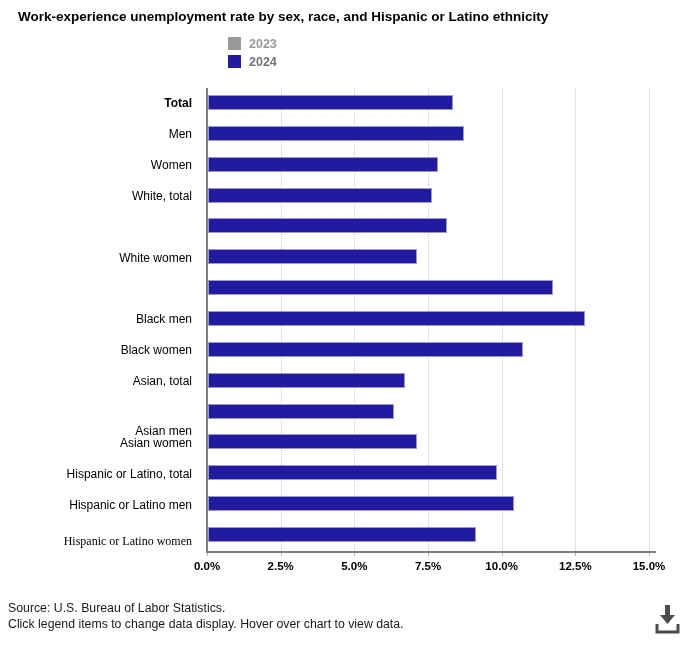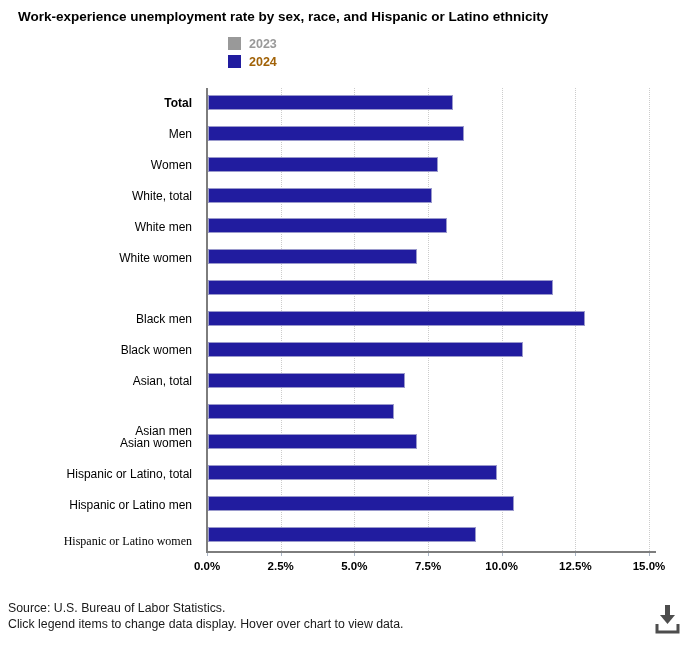--- a/index.html
+++ b/index.html
@@ -11,21 +11,21 @@
   .chart-title {
     position: absolute; left: 18px; top: 9px;
     font-size: 13.5px; font-weight: 700; color: #000;
   }
 
   .legend { position: absolute; left: 228px; top: 37px; }
   .legend-item { display: flex; height: 18px; cursor: pointer; }
   .legend-swatch { width: 13px; height: 13px; display: inline-block; }
   .legend-label { margin-left: 8px; font-size: 12.5px; font-weight: 700; }
   .legend-item.inactive .legend-label { color: #999999; }
-  .legend-item.active .legend-label { color: #a16207; }
+  .legend-item.active .legend-label { color: #737373; }
 
   .plot-layer { position: absolute; left: 0; top: 0; width: 691px; height: 645px; }
 
   .axis-y { position: absolute; background: #7d7d7d; }
   .axis-x { position: absolute; background: #8a8a8a; }
   .gridline { position: absolute; width: 0; border-left: 1px dotted #cccccc; }
   .tickmark { position: absolute; width: 1px; height: 5px; background: #aab6c6; }
 
   .category-label {
     position: absolute; left: 0; width: 200px;
@@ -92,21 +92,20 @@
       <div class="axis-y" style="left: 206px; top: 88px; width: 2px; height: 463px; background: rgb(125, 125, 125);"></div>
       <div class="axis-x" style="left: 206px; top: 551px; width: 450px; height: 1.5px; background: rgb(125, 125, 125);"></div>
       <div class="category-label" style="top: 88px; height: 30.8667px; font-weight: 700;">Total</div>
       <div class="bar" style="left: 208px; top: 94.9333px; width: 244.573px; background: rgb(33, 28, 159); border-color: rgb(154, 153, 204);"></div>
       <div class="category-label" style="top: 118.867px; height: 30.8667px; font-weight: 400;">Men</div>
       <div class="bar" style="left: 208px; top: 125.8px; width: 256.36px; background: rgb(33, 28, 159); border-color: rgb(154, 153, 204);"></div>
       <div class="category-label" style="top: 149.733px; height: 30.8667px; font-weight: 400;">Women</div>
       <div class="bar" style="left: 208px; top: 156.667px; width: 229.84px; background: rgb(33, 28, 159); border-color: rgb(154, 153, 204);"></div>
       <div class="category-label" style="top: 180.6px; height: 30.8667px; font-weight: 400;">White, total</div>
       <div class="bar" style="left: 208px; top: 187.533px; width: 223.947px; background: rgb(33, 28, 159); border-color: rgb(154, 153, 204);"></div>
-      <div class="category-label" style="top: 211.467px; height: 30.8667px; font-weight: 400;">White men</div>
       <div class="bar" style="left: 208px; top: 218.4px; width: 238.68px; background: rgb(33, 28, 159); border-color: rgb(154, 153, 204);"></div>
       <div class="category-label" style="top: 242.333px; height: 30.8667px; font-weight: 400;">White women</div>
       <div class="bar" style="left: 208px; top: 249.267px; width: 209.213px; background: rgb(33, 28, 159); border-color: rgb(154, 153, 204);"></div>
       <div class="bar" style="left: 208px; top: 280.133px; width: 344.76px; background: rgb(33, 28, 159); border-color: rgb(154, 153, 204);"></div>
       <div class="category-label" style="top: 304.067px; height: 30.8667px; font-weight: 400;">Black men</div>
       <div class="bar" style="left: 208px; top: 311px; width: 377.173px; background: rgb(33, 28, 159); border-color: rgb(154, 153, 204);"></div>
       <div class="category-label" style="top: 334.933px; height: 30.8667px; font-weight: 400;">Black women</div>
       <div class="bar" style="left: 208px; top: 341.867px; width: 315.293px; background: rgb(33, 28, 159); border-color: rgb(154, 153, 204);"></div>
       <div class="category-label" style="top: 365.8px; height: 30.8667px; font-weight: 400;">Asian, total</div>
       <div class="bar" style="left: 208px; top: 372.733px; width: 197.427px; background: rgb(33, 28, 159); border-color: rgb(154, 153, 204);"></div>

